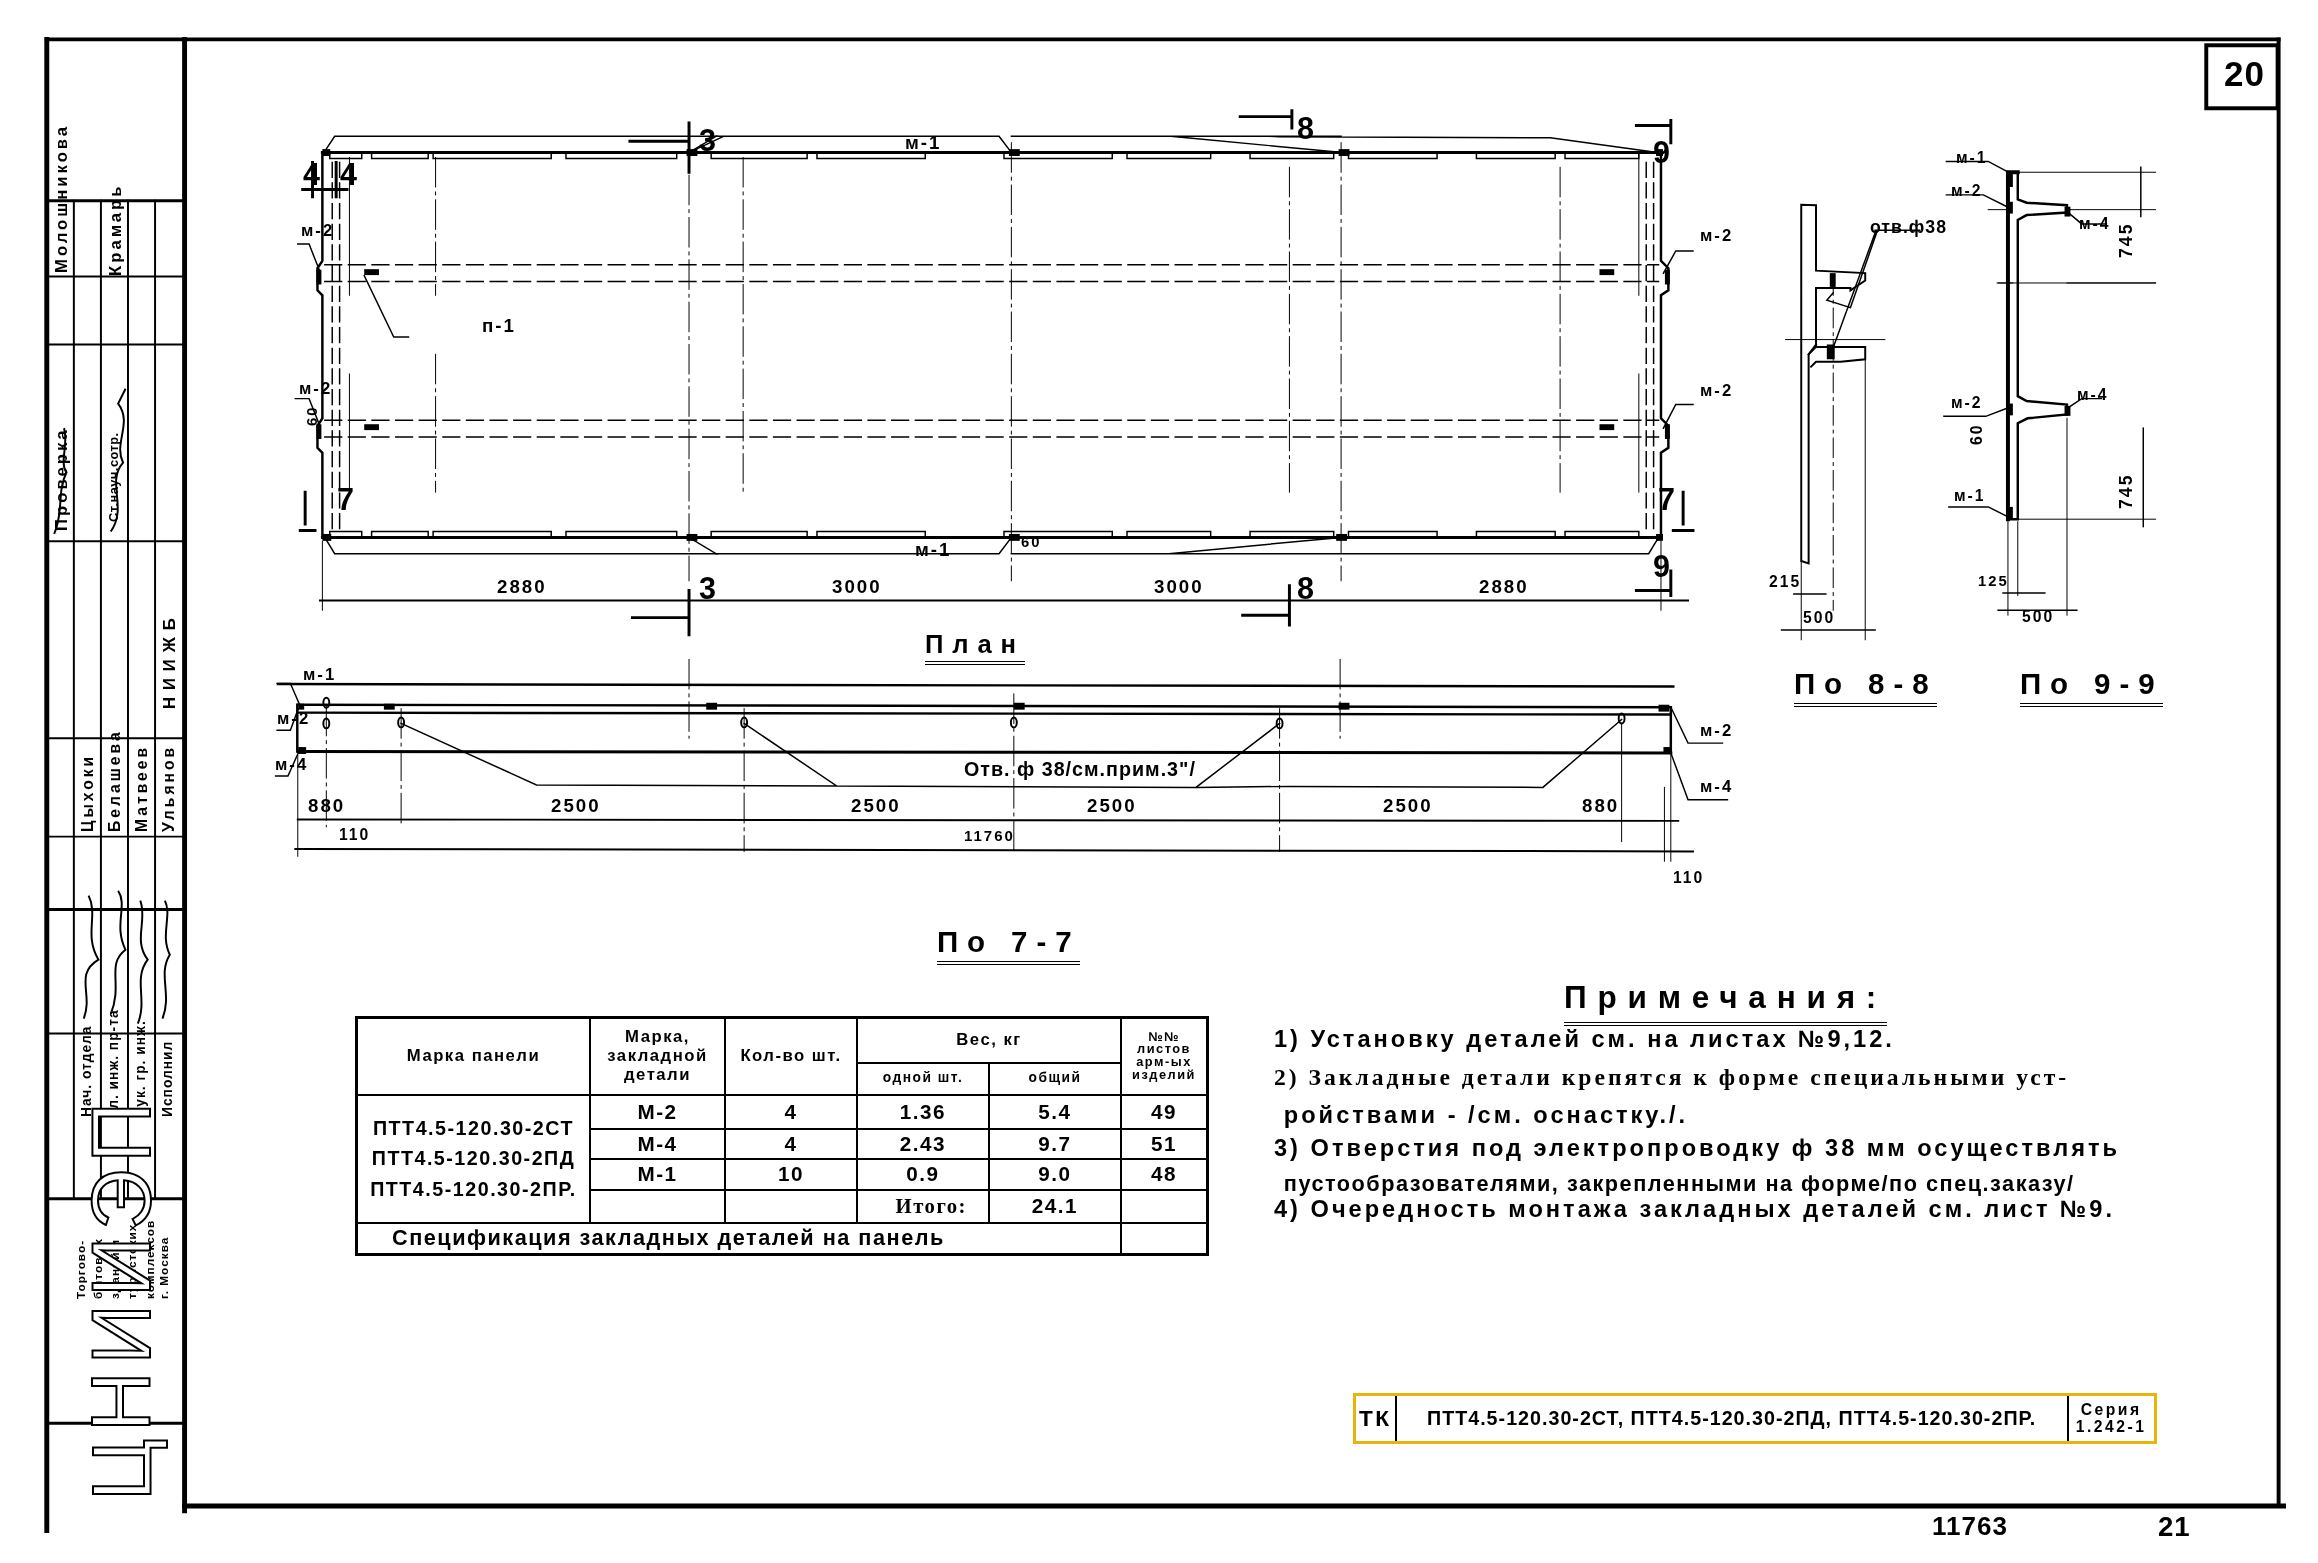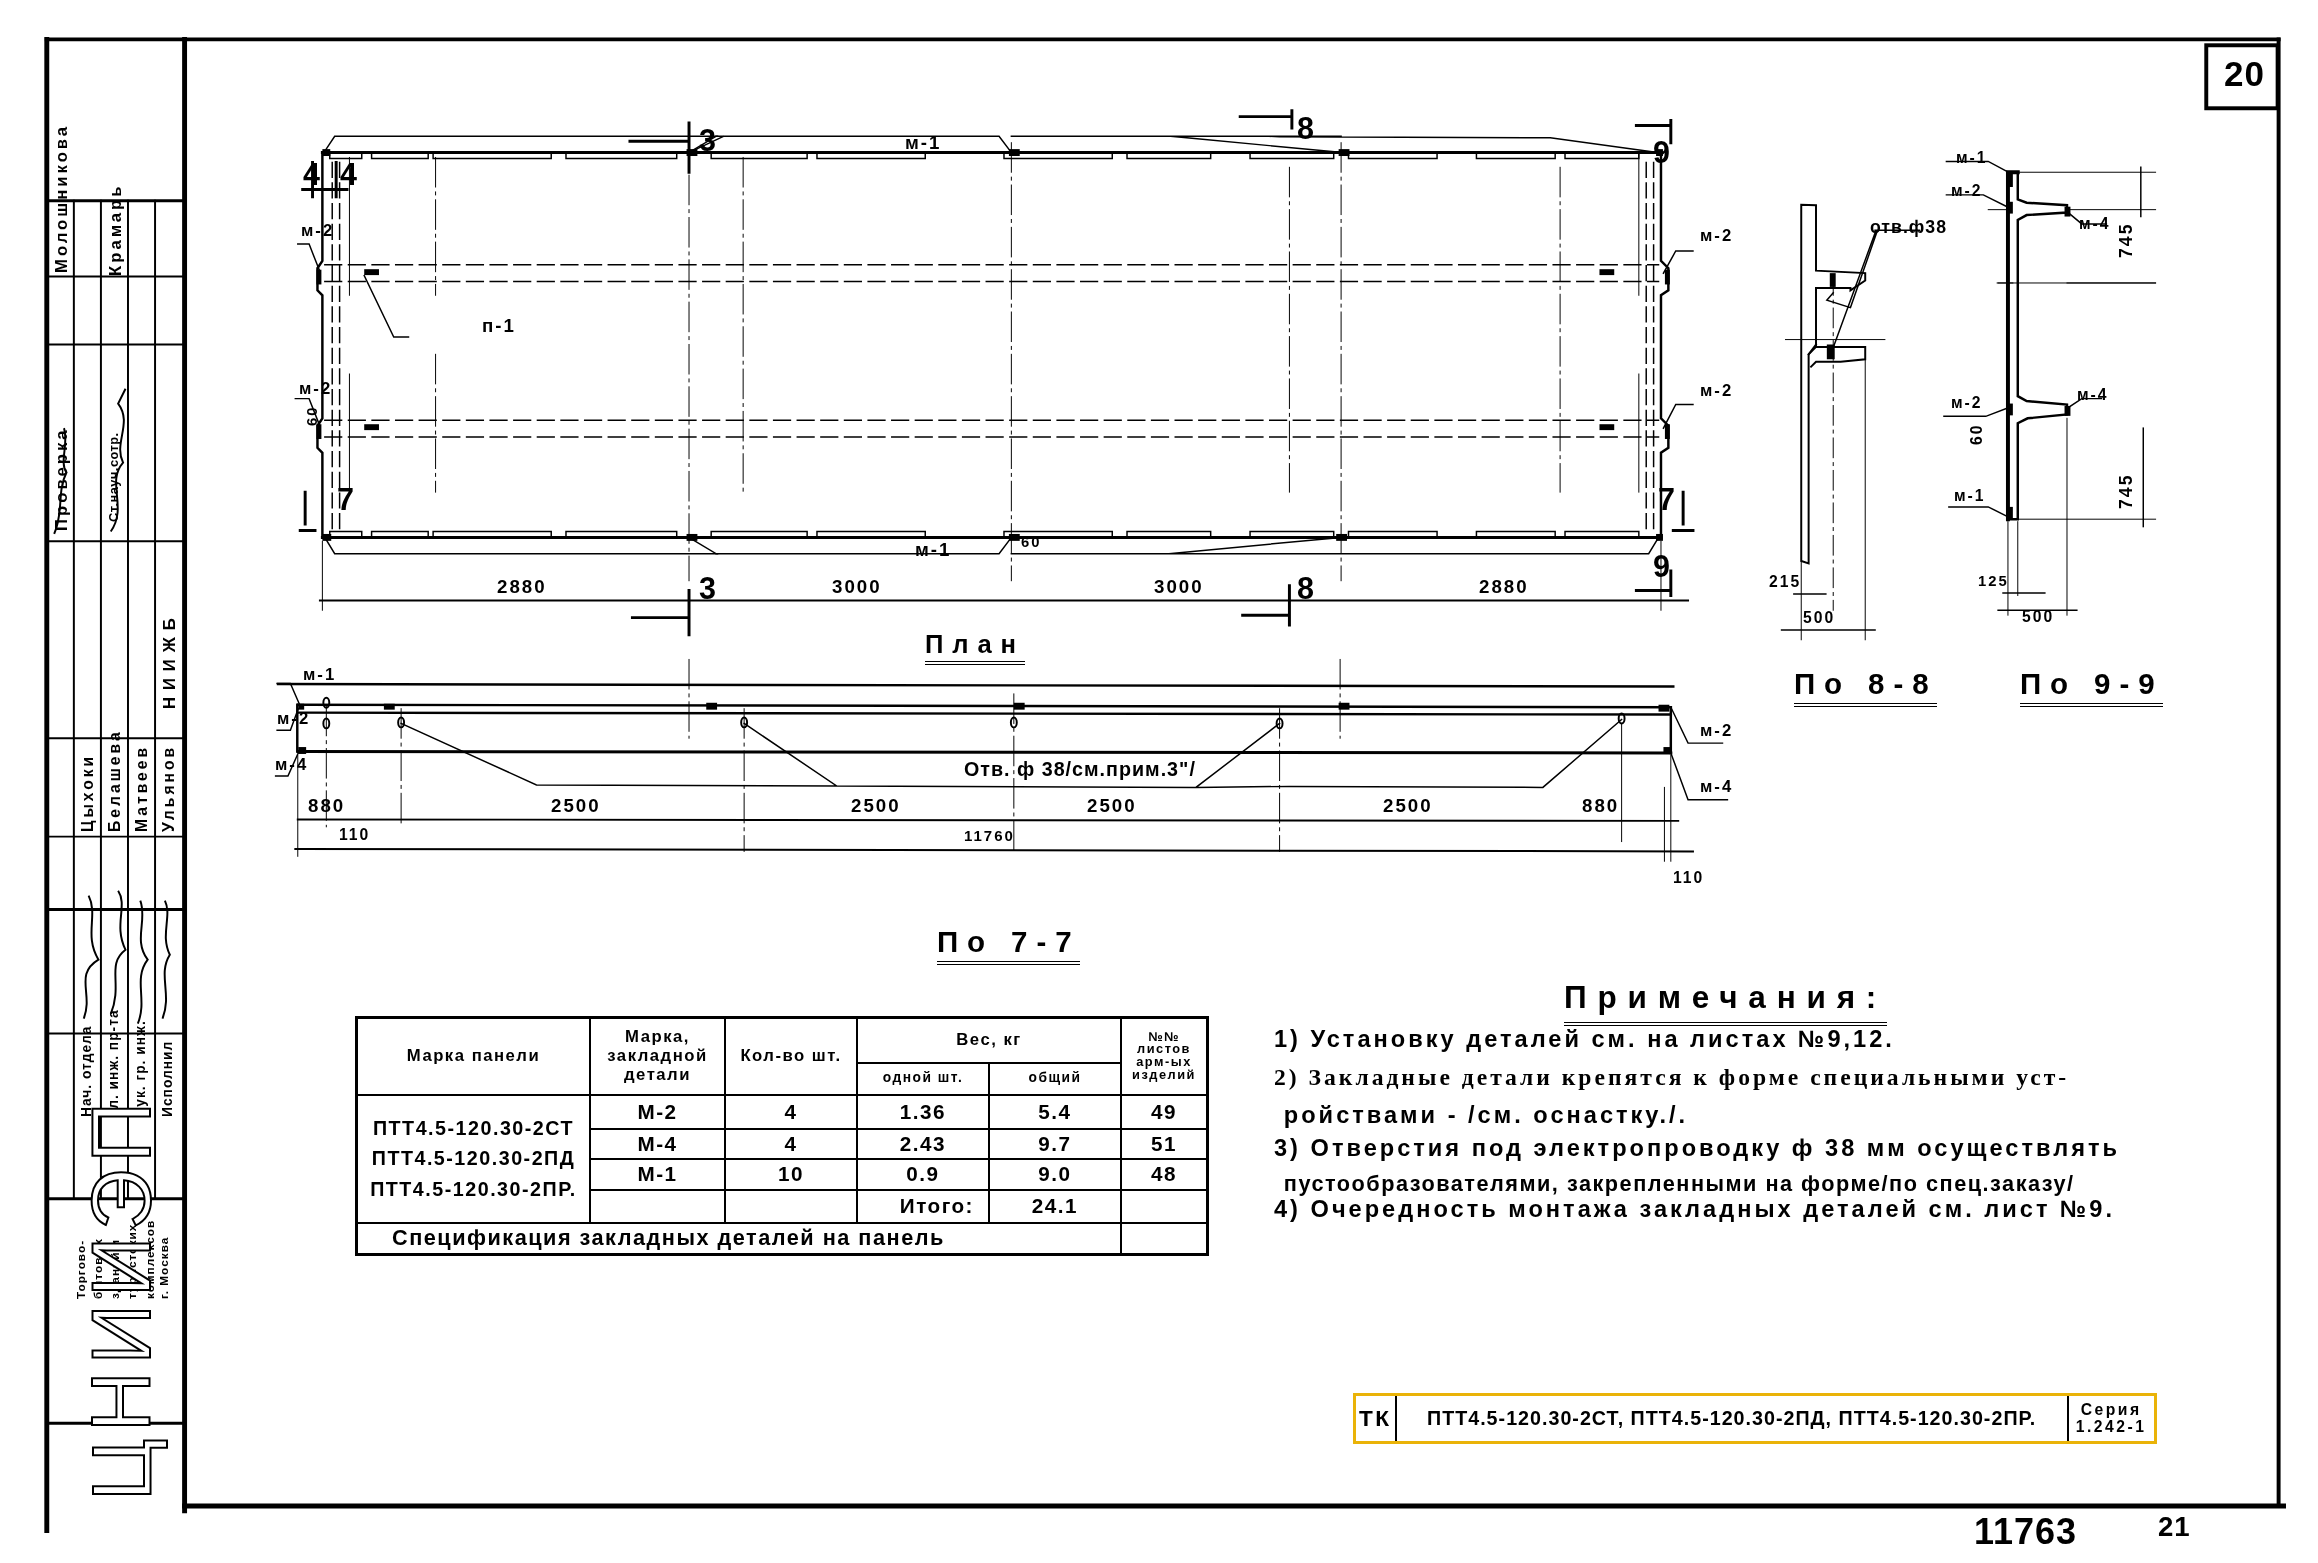--- a/index.html
+++ b/index.html
@@ -332,21 +332,21 @@
   <tr style="height:30.5px;">
     <td>М-1</td>
     <td>10</td>
     <td>0.9</td>
     <td>9.0</td>
     <td>48</td>
   </tr>
   <tr style="height:33px;">
     <td></td>
     <td></td>
-    <td style="text-align:right;padding-right:14px;">Итого:</td>
+    <td style="text-align:right;padding-right:21px;font-family:Liberation Serif, serif;">Итого:</td>
     <td>24.1</td>
     <td></td>
   </tr>
   <tr style="height:32px;">
     <td colspan="5" style="text-align:left;padding-left:34px;font-size:21.7px;">Спецификация закладных деталей на панель</td>
     <td></td>
   </tr>
 </tbody>
   </table>
 
@@ -366,21 +366,21 @@
     <td style="width:14.8px;font-size:22.6px;">ТК</td>
     <td style="width:664px;font-size:19.7px;letter-spacing:1px;">ПТТ4.5-120.30-2СТ, ПТТ4.5-120.30-2ПД, ПТТ4.5-120.30-2ПР.</td>
     <td colspan="2" style="width:79px;font-size:15.7px;line-height:16.7px;">
       <div>Серия</div>
       <div>1.242-1</div>
     </td>
   </tr>
 </tbody>
   </table>
 
-<div class="t" style="left:1974px;top:1511px;font-size:36px;letter-spacing:1px;">11763</div>
+<div class="t" style="left:1932px;top:1511px;font-size:26px;letter-spacing:1px;">11763</div>
 <div class="t" style="left:2158px;top:1511px;font-size:27.6px;letter-spacing:1px;">21</div>
 
 <div class="rot" style="left:52px;top:273px;font-size:16.7px;">Молошникова</div>
 <div class="rot" style="left:52px;top:531px;font-size:16.7px;">Проверка</div>
 <div class="rot" style="left:106px;top:276px;font-size:16.7px;">Крамарь</div>
 <div class="rot" style="left:106px;top:522px;font-size:12.8px;letter-spacing:0.5px;">Ст.науч.сотр.</div>
 <div class="rot" style="left:160px;top:709px;font-size:16.7px;letter-spacing:6.9px;">НИИЖБ</div>
 
 <div class="rot" style="left:79px;top:832px;font-size:15.7px;">Цыхоки</div>
 <div class="rot" style="left:106px;top:832px;font-size:15.7px;">Белашева</div>

